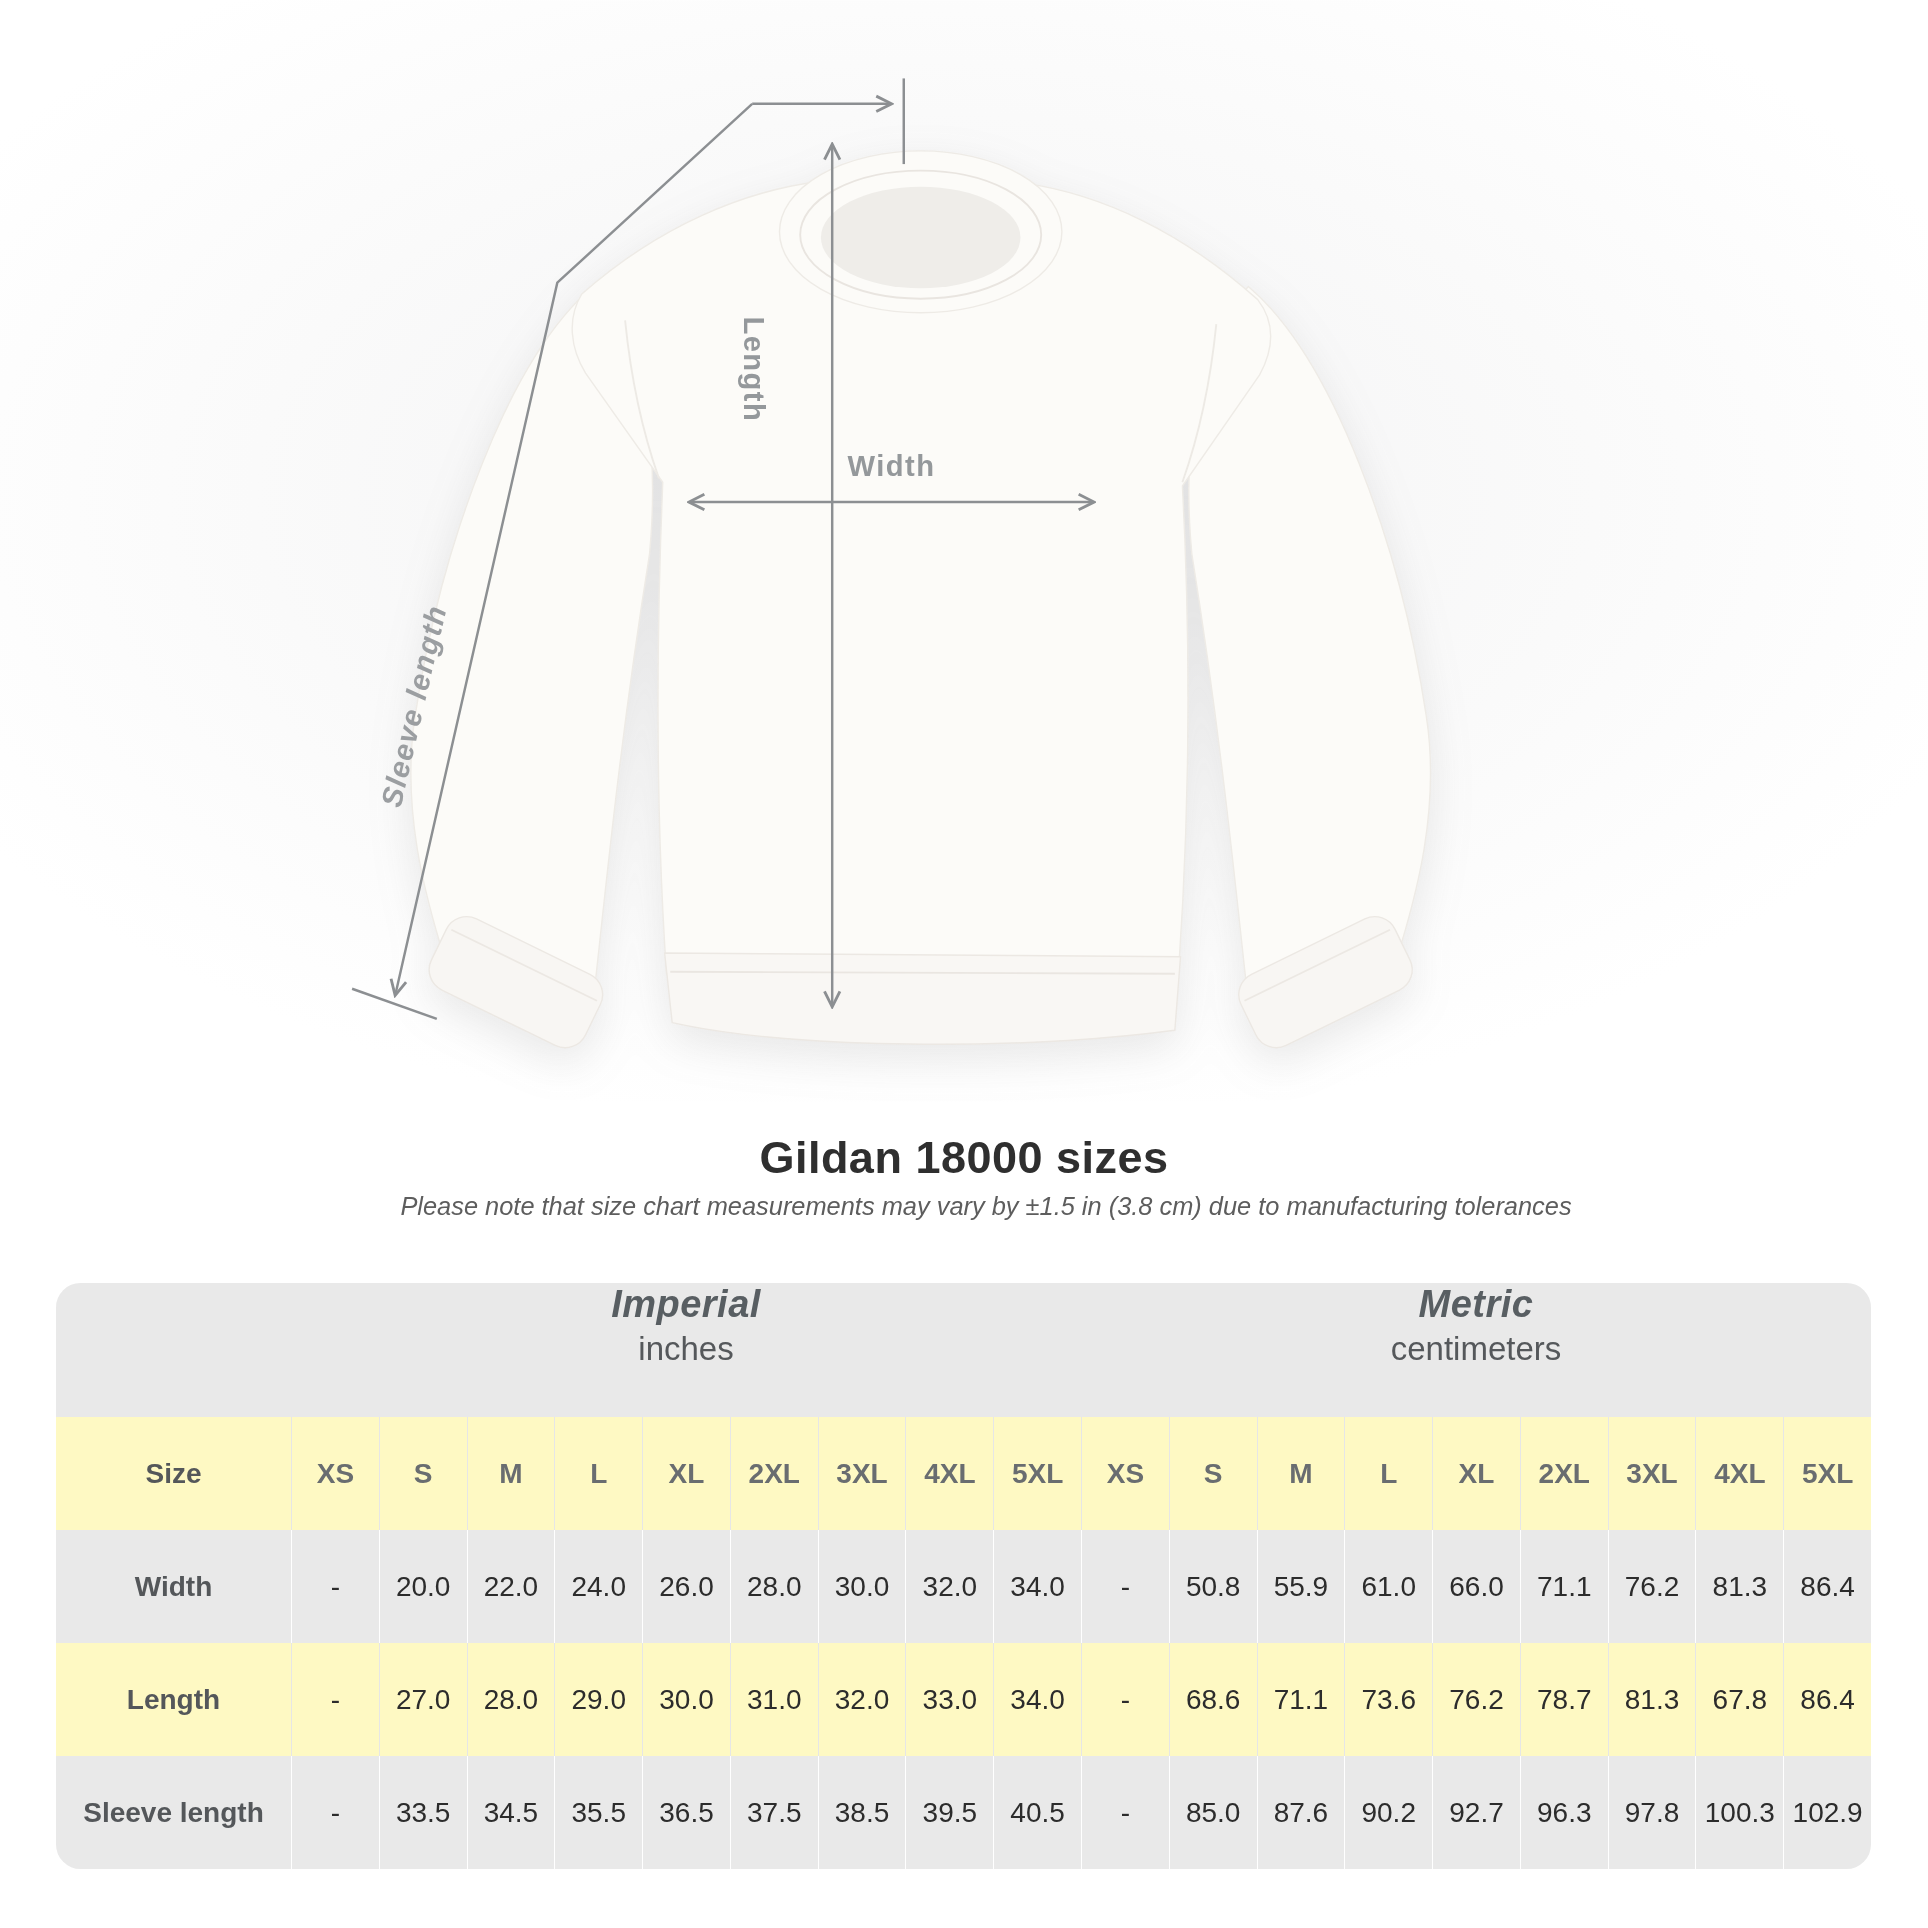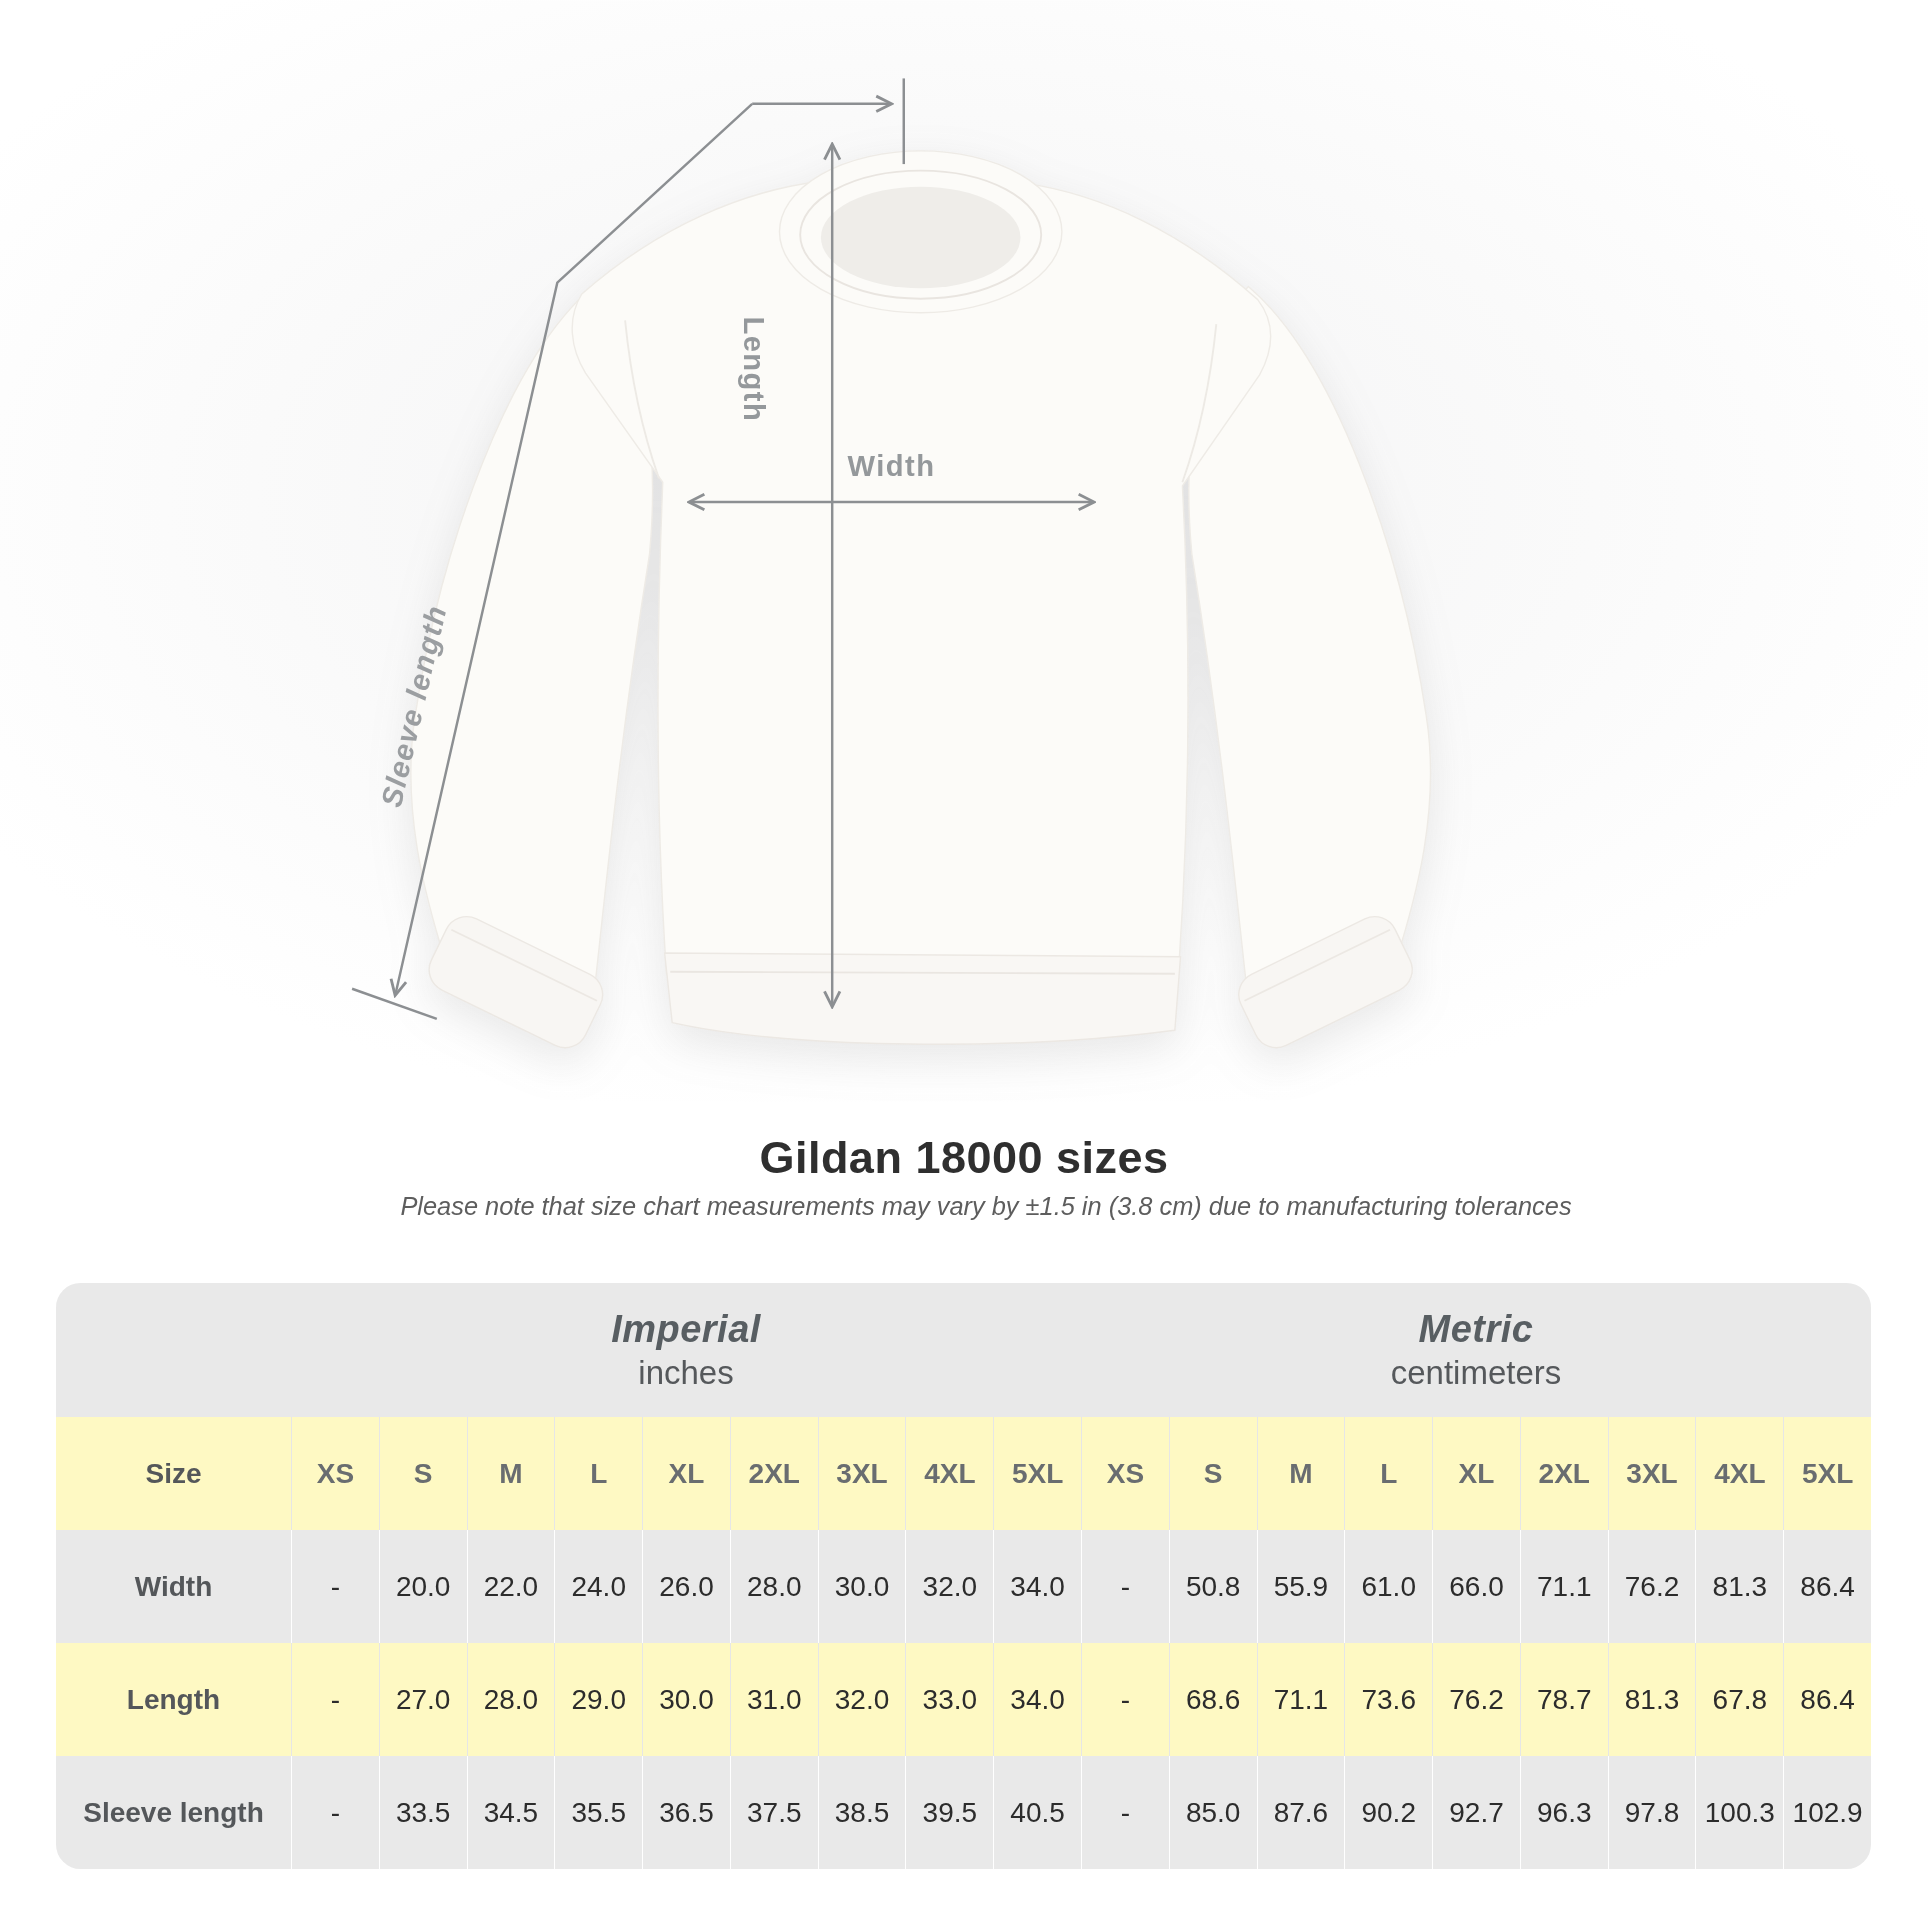--- a/index.html
+++ b/index.html
@@ -16,21 +16,21 @@
   
   .page-title{position:absolute;top:1132px;left:0;width:1928px;text-align:center;
     font-size:45px;font-weight:bold;color:#2f2f2f;letter-spacing:0.5px;}
   .page-subtitle{position:absolute;top:1192px;left:0;width:1928px;text-align:center;
     font-size:25.4px;font-style:italic;color:#5d5d5d;margin-left:22px;}
 
   
   .size-table{position:absolute;left:56px;top:1283px;width:1815px;height:586px;
     border-radius:24.5px;overflow:hidden;}
   .band{height:134px;background:#e9e9e9;display:grid;grid-template-columns:235px 1fr 1fr;}
-  .band .group{display:flex;flex-direction:column;align-items:center;justify-content:center;gap:3.8px;}
+  .band .group{display:flex;flex-direction:column;align-items:center;gap:3.8px;}
   .group-name{font-size:38px;font-weight:bold;font-style:italic;color:#585e62;letter-spacing:0.5px;}
   .group-unit{font-size:33px;color:#55585b;}
   .trow{height:113px;display:grid;grid-template-columns:235px repeat(18,1fr);}
   .trow.white{background:#fef9c3;}
   .trow.gray{background:#e9e9e9;}
   .trow > *{display:flex;align-items:center;justify-content:center;min-width:0;}
   .trow.white > * + *{border-left:1.9px solid #e6e6e6;}
   .trow.gray  > * + *{border-left:1.9px solid #ffffff;}
   .cell.head{font-weight:bold;font-size:28px;color:#696d70;}
   .cell.label{font-weight:bold;font-size:28px;color:#54575a;text-align:center;}

